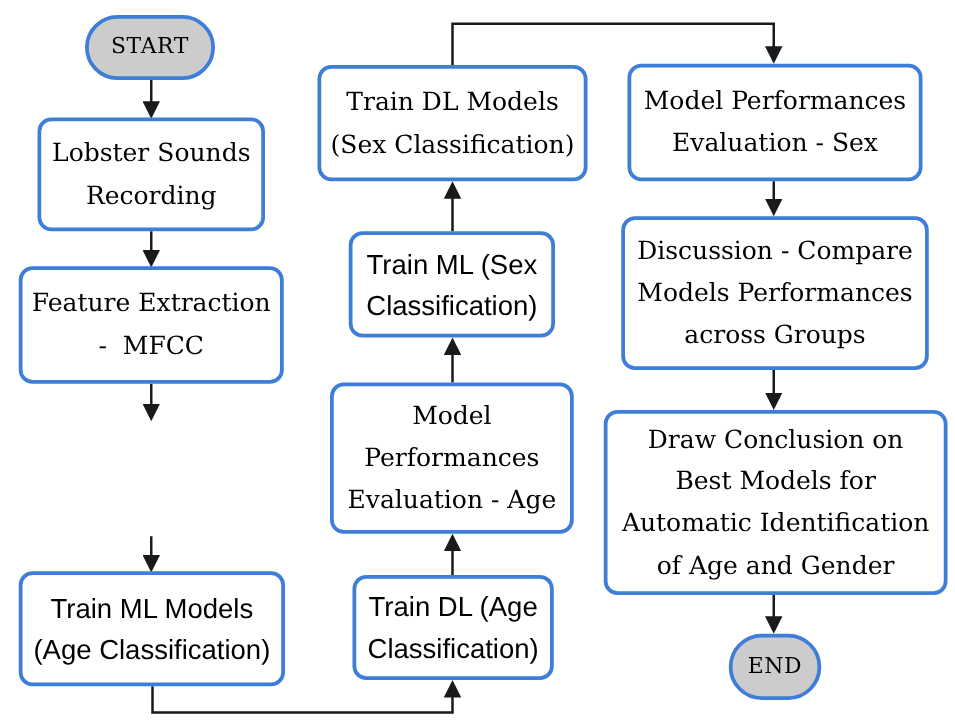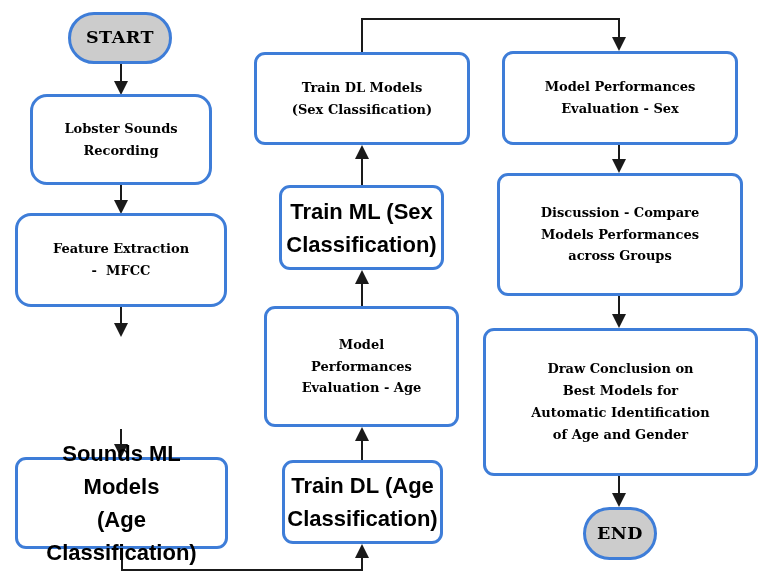--- a/index.html
+++ b/index.html
@@ -10,21 +10,20 @@
     --text-color: #000000;
     --bg: #ffffff;
   }
   html, body { margin: 0; padding: 0; background: var(--bg); }
   .canvas {
     position: relative;
     width: 764px;
     height: 577px;
     background: var(--bg);
     overflow: hidden;
-    font-weight: bold;
   }
   svg.edges {
     position: absolute;
     left: 0; top: 0;
     width: 764px; height: 577px;
     pointer-events: none;
   }
   .edge {
     fill: none;
     stroke: var(--connector);
@@ -43,21 +42,21 @@
     text-align: center;
     padding: 2px 6px;
   }
   .terminal {
     border-radius: 28px;
     background: var(--terminal-fill);
   }
   .lbl {
     white-space: pre-wrap;
     font-family: "DejaVu Serif", "Liberation Serif", serif;
-    font-size: 13px;
+    font-size: 20px;
     line-height: 1.68;
     color: var(--text-color);
   }
   .sans .lbl {
     font-family: "Liberation Sans", sans-serif;
     font-size: 22px;
     line-height: 1.5;
   }
   .terminal .lbl {
     font-size: 17.5px;
@@ -86,33 +85,33 @@
     <path class="edge" d="M362,52 L362,19 L619,19 L619,47" marker-end="url(#ah)"></path>
     <path class="edge" d="M619,145 L619,169" marker-end="url(#ah)"></path>
     <path class="edge" d="M619,296 L619,324" marker-end="url(#ah)"></path>
     <path class="edge" d="M619,476 L619,503" marker-end="url(#ah)"></path>
   </svg>
 
   <div class="node terminal" style="left:68px; top:12px; width:104px; height:52px;">
     <span class="lbl">START</span>
   </div>
 
-  <div class="node" style="left:30px; top:94px; width:182px; height:91px;border-radius:17px;">
+  <div class="node" style="left:30px; top:94px; width:182px; height:91px;">
     <span class="lbl">Lobster Sounds
 Recording</span>
   </div>
 
-  <div class="node" style="left:15px; top:213px; width:212px; height:94px;border-radius:16px;">
+  <div class="node" style="left:15px; top:213px; width:212px; height:94px;">
     <span class="lbl">Feature Extraction
 -  MFCC</span>
   </div>
 
 
   <div class="node sans" style="left:15px; top:457px; width:213px; height:92px;">
-    <span class="lbl">Sounds ML Models
+    <span class="lbl">Train ML Models
 (Age Classification)</span>
   </div>
 
   <div class="node" style="left:254px; top:52px; width:216px; height:93px;">
     <span class="lbl">Train DL Models
 (Sex Classification)</span>
   </div>
 
   <div class="node sans" style="left:279px; top:185px; width:165px; height:85px;">
     <span class="lbl">Train ML (Sex

